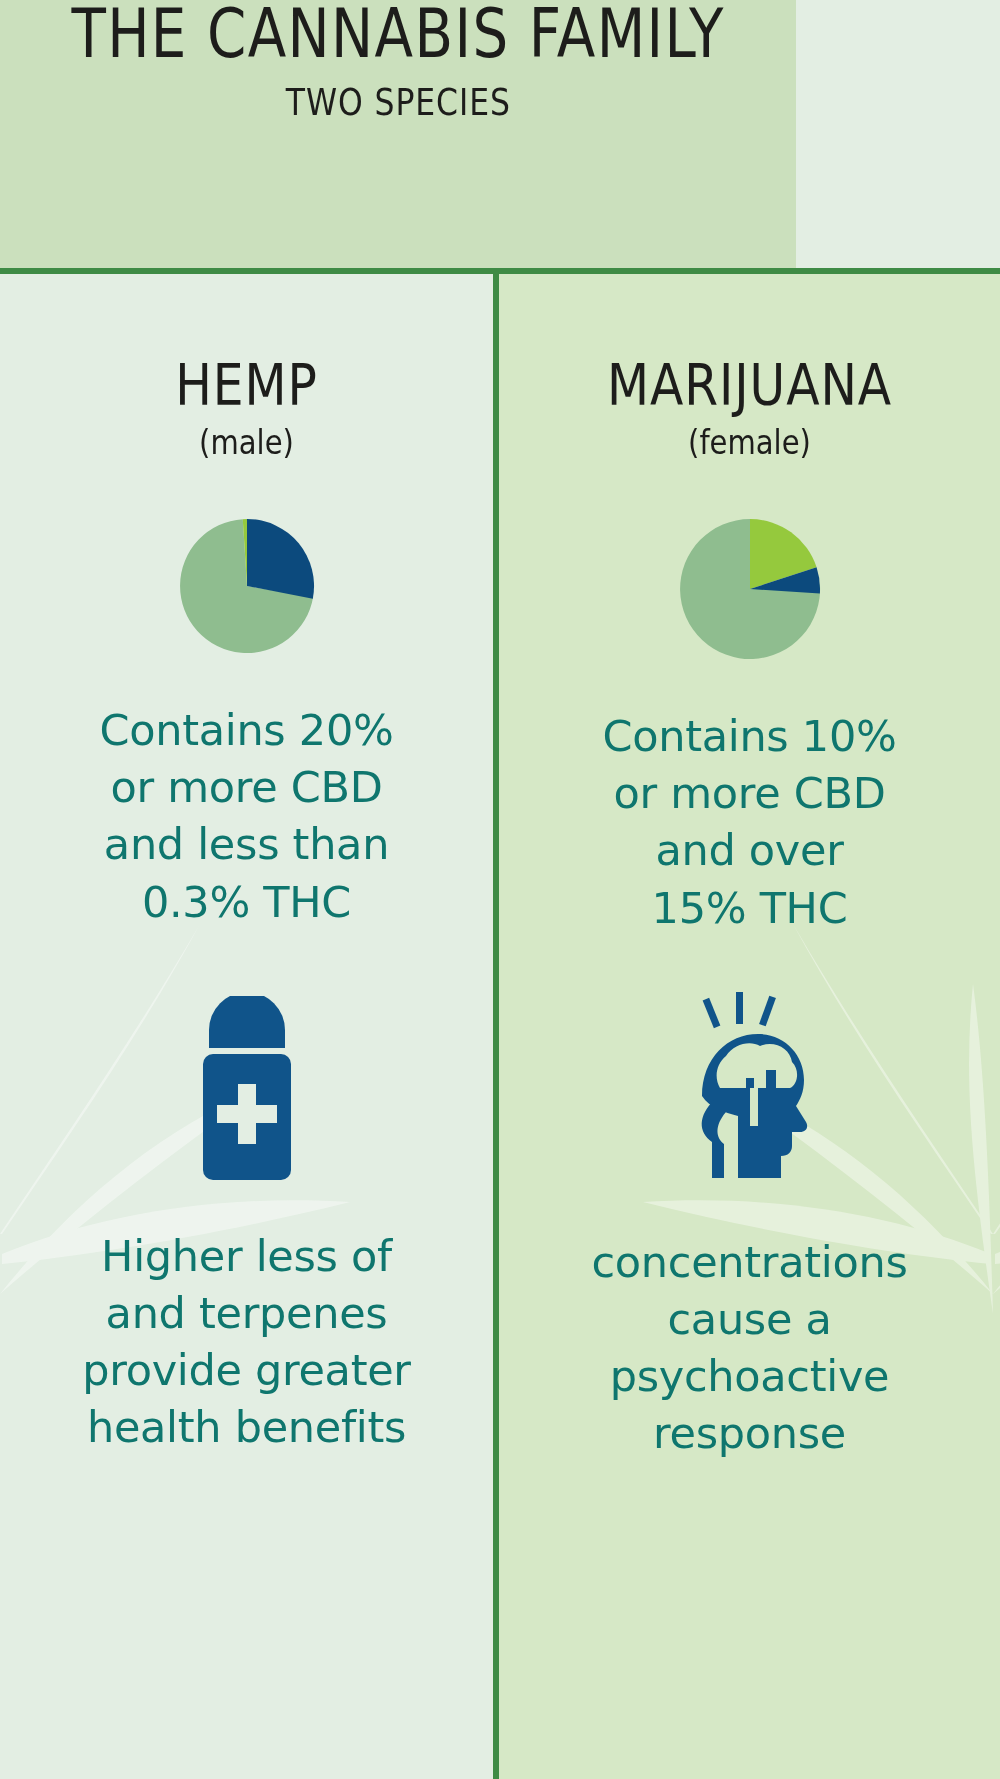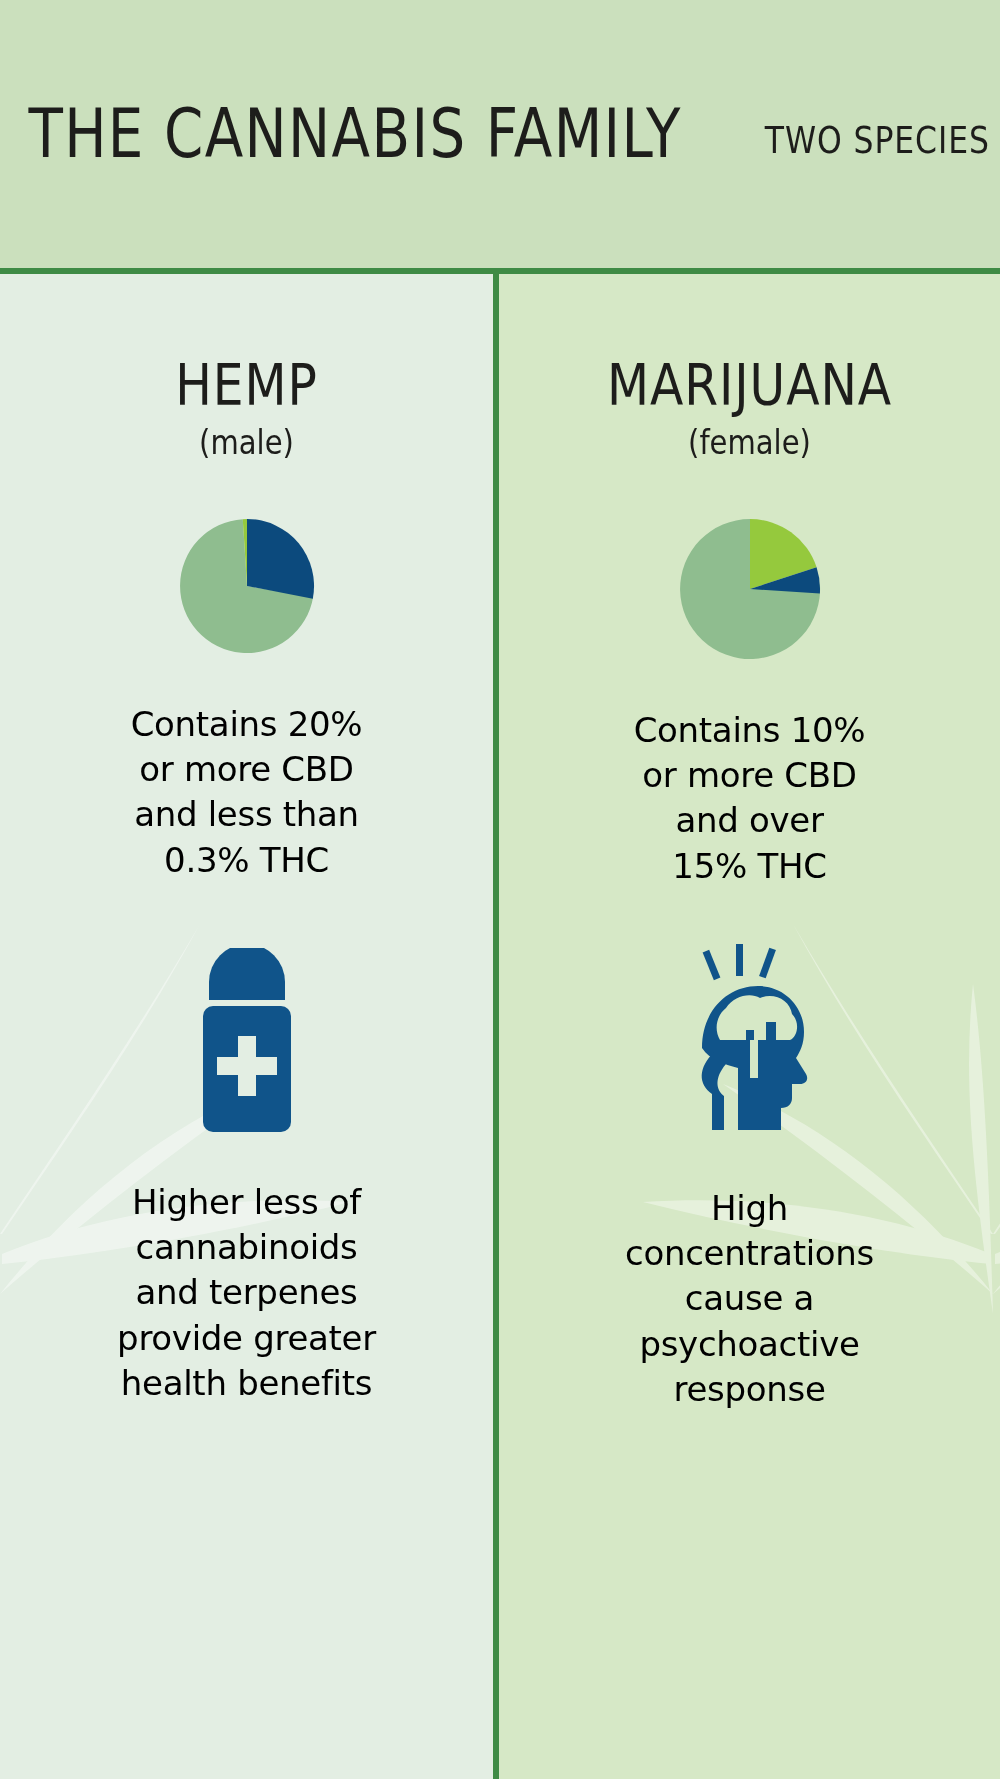--- a/index.html
+++ b/index.html
@@ -11,24 +11,24 @@
   }
   .infographic{
     position:relative;
     width:1000px;height:1779px;
     overflow:hidden;
     background:#e3eee3;
   }
 
   
   .header{
-    position:absolute;left:0;top:0;width:1000px;height:268px;
+    position:absolute;left:0;top:0;width:796px;height:268px;
     background:#cbe0bd;
-    display:flex;
-    align-items:center;justify-content:space-between;
+    display:flex;flex-direction:column;
+    align-items:center;justify-content:flex-start;
     box-sizing:border-box;
   }
   .header-title{
     font-family:"Liberation Sans Narrow","DejaVu Sans Condensed","Liberation Sans",sans-serif;
     font-size:68px;
     letter-spacing:1.5px;
     color:#1d1d1b;
     font-weight:400;
     line-height:1.0;
     transform:scaleX(0.92);
@@ -94,23 +94,23 @@
     color:#1d1d1b;
     font-weight:400;
     margin:4px 0 0 0;
     transform:scaleX(0.95);
   }
 
   .pie-wrap{margin-top:54px;display:flex;justify-content:center;}
 
   .body-text{
     font-family:"DejaVu Sans","Liberation Sans",sans-serif;
-    font-size:34px;
+    font-size:43px;
     line-height:1.33;
-    color:#000000;
+    color:#0f766e;
     font-weight:400;
     margin:16px;
     letter-spacing:-0.3px;
   }
   .stat-text{margin-top:46px;}
   .benefit-text{margin-top:42px;}
 
   .icon-wrap{margin-top:60px;display:flex;justify-content:center;align-items:flex-end;height:195px;}
 
   .pad-top{padding-top:78px;}
@@ -171,21 +171,20 @@
 
             <rect x="22" y="58" width="88" height="126" rx="10" fill="#10548a"></rect>
 
             <rect x="57" y="88" width="18" height="60" fill="#e3eee3"></rect>
             <rect x="36" y="109" width="60" height="18" fill="#e3eee3"></rect>
           </svg>
         </div>
 
         <div class="body-text benefit-text">
           <div>Higher less of</div>
-          <div>cannabinoids</div>
           <div>and terpenes</div>
           <div>provide greater</div>
           <div>health benefits</div>
         </div>
       </div>
     </div>
 
     <div class="col-divider"></div>
 
     <div class="col col-right">
@@ -247,21 +246,20 @@
               <rect x="44" y="88" width="16" height="5" rx="2.5"></rect>
               <rect x="88" y="60" width="16" height="5" rx="2.5"></rect>
               <rect x="70" y="64" width="14" height="5" rx="2.5"></rect>
             </g>
 
             <path d="M78 96 L78 134 L70 134 L70 96 Z" fill="#d6e8c6"></path>
           </svg>
         </div>
 
         <div class="body-text benefit-text">
-          <div>High</div>
           <div>concentrations</div>
           <div>cause a</div>
           <div>psychoactive</div>
           <div>response</div>
         </div>
       </div>
     </div>
 
   </div>
 </div>

